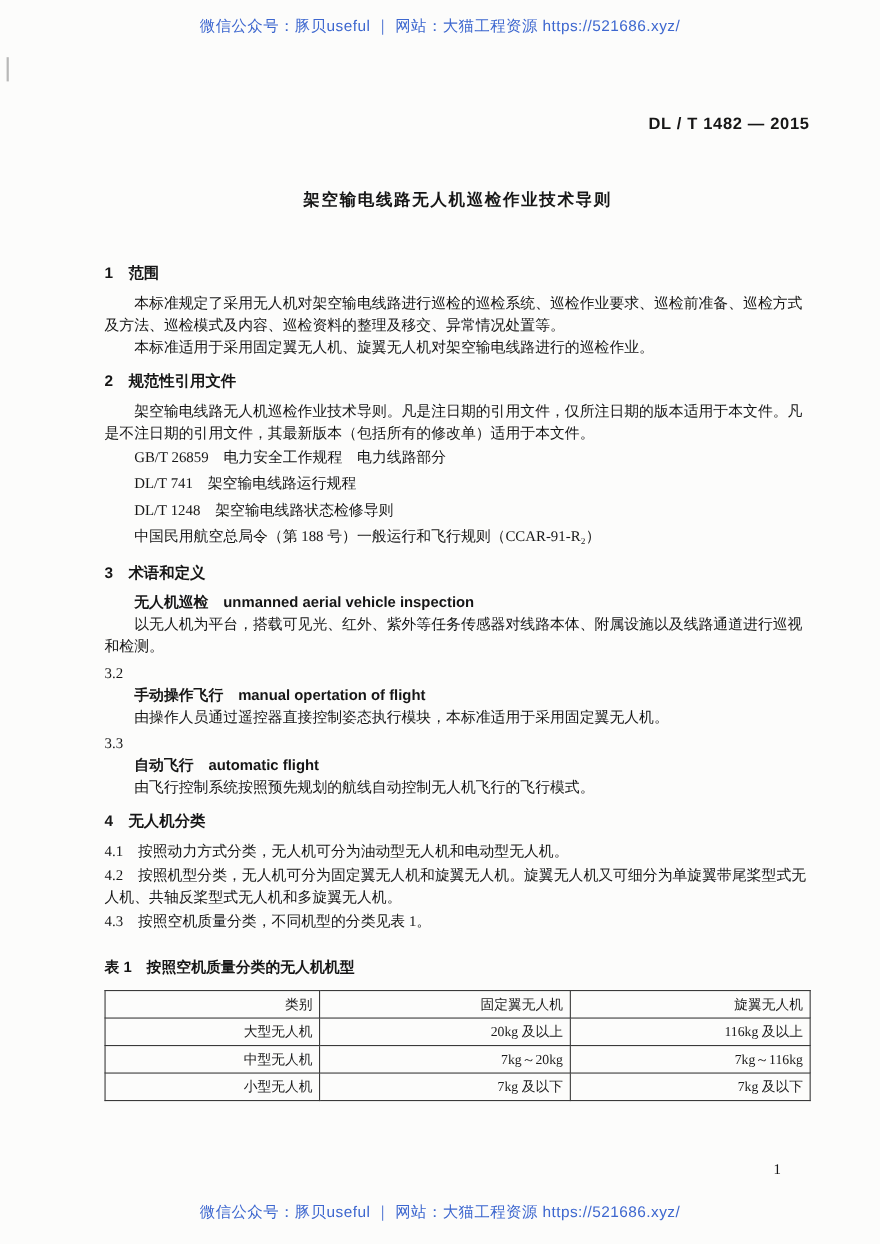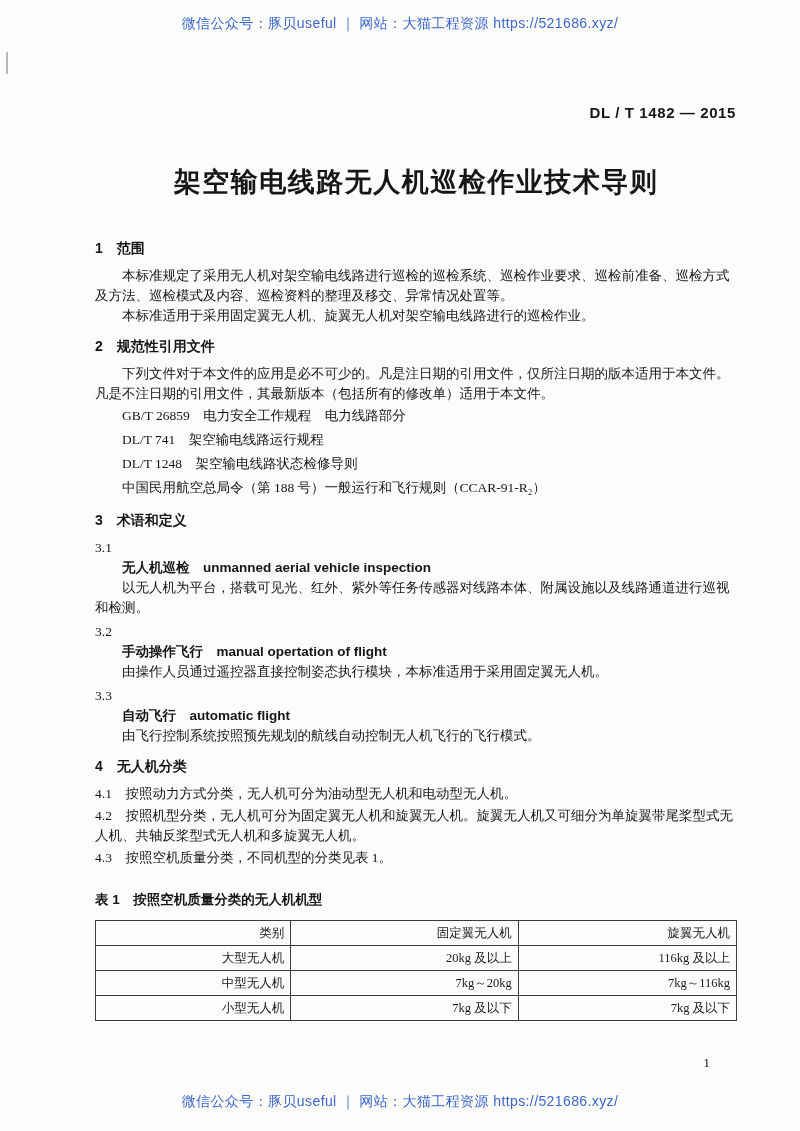--- a/index.html
+++ b/index.html
@@ -7,21 +7,21 @@
   .page{position:relative;width:800px;height:1131px;margin:0 auto;background:#fcfcfb;color:#161616;overflow:hidden}
   .watermark{position:absolute;left:0;width:100%;text-align:center;color:var(--wm,#3d67cf);
     font-family:"Liberation Sans","DejaVu Sans",sans-serif;font-size:14px;letter-spacing:.4px}
   .wm-top{top:15px}
   .wm-bottom{bottom:20px}
   .doc-number{position:absolute;top:104px;right:64px;font-family:"Liberation Sans","DejaVu Sans",sans-serif;
     font-weight:bold;font-size:15px;letter-spacing:.6px}
   .scan-mark{position:absolute;left:6px;top:52px;width:2px;height:22px;background:#8a8a8a;opacity:.6}
   .content{position:absolute;top:168px;left:95px;width:642px;font-size:13.5px;line-height:20px}
   .title{margin:0 0 42px;text-align:center;font-family:"Liberation Sans","DejaVu Sans",sans-serif;
-    font-size:27px;font-weight:bold;line-height:28px;letter-spacing:1.5px}
+    font-size:15px;font-weight:bold;line-height:28px;letter-spacing:1.5px}
   .heading{margin:10px 0 8px;font-family:"Liberation Sans","DejaVu Sans",sans-serif;
     font-size:14px;font-weight:bold;line-height:20px}
   .heading.first{margin-top:0}
   p{margin:0}
   .indent{text-indent:2em}
   .refs{margin-left:2em}
   .refs p{line-height:24px}
   .term-number{margin-top:4px}
   .term-title{font-family:Liberation Sans, sans-serif;font-weight:bold;text-indent:2em}
   .list-item{margin-bottom:2px}
@@ -43,32 +43,31 @@
 
   <div class="content">
 
     <h1 class="title">架空输电线路无人机巡检作业技术导则</h1>
 
     <h2 class="heading first">1　范围</h2>
     <p class="indent">本标准规定了采用无人机对架空输电线路进行巡检的巡检系统、巡检作业要求、巡检前准备、巡检方式及方法、巡检模式及内容、巡检资料的整理及移交、异常情况处置等。</p>
     <p class="indent">本标准适用于采用固定翼无人机、旋翼无人机对架空输电线路进行的巡检作业。</p>
 
     <h2 class="heading">2　规范性引用文件</h2>
-    <p class="indent">下列文件对于本文件的应用是必不可少的。凡是注日期的引用文件，仅所注日期的版本适用于本文件。凡是不注日期的引用文件，其最新版本（包括所有的修改单）适用于本文件。</p>
+    <p class="indent">架空输电线路无人机巡检作业技术导则。凡是注日期的引用文件，仅所注日期的版本适用于本文件。凡是不注日期的引用文件，其最新版本（包括所有的修改单）适用于本文件。</p>
     <div class="refs">
       <p>GB/T 26859　电力安全工作规程　电力线路部分</p>
       <p>DL/T 741　架空输电线路运行规程</p>
       <p>DL/T 1248　架空输电线路状态检修导则</p>
       <p>中国民用航空总局令（第 188 号）一般运行和飞行规则（CCAR-91-R₂）</p>
     </div>
 
     <h2 class="heading">3　术语和定义</h2>
 
     <div>
-      <p class="term-number">3.1</p>
       <p class="term-title">无人机巡检　unmanned aerial vehicle inspection</p>
       <p class="indent">以无人机为平台，搭载可见光、红外、紫外等任务传感器对线路本体、附属设施以及线路通道进行巡视和检测。</p>
     </div>
 
     <div>
       <p class="term-number">3.2</p>
       <p class="term-title">手动操作飞行　manual opertation of flight</p>
       <p class="indent">由操作人员通过遥控器直接控制姿态执行模块，本标准适用于采用固定翼无人机。</p>
     </div>
 

